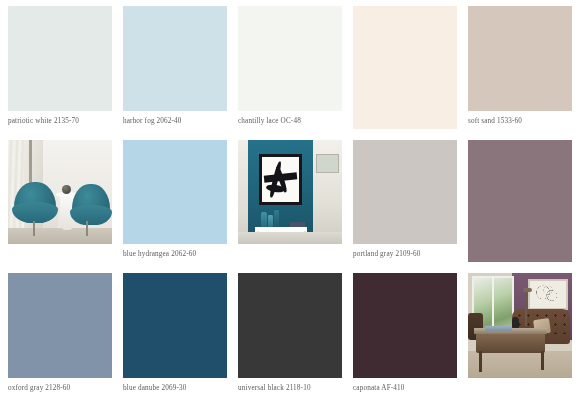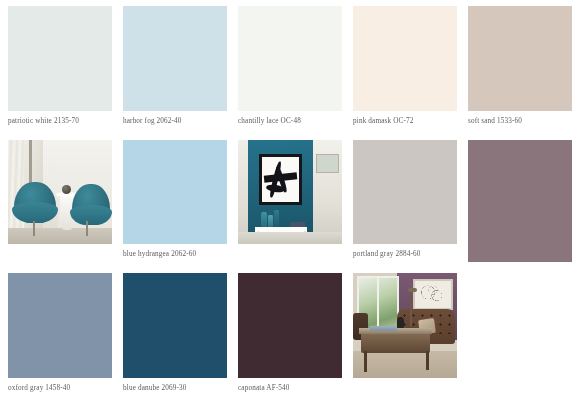--- a/index.html
+++ b/index.html
@@ -276,21 +276,20 @@
     <div class="caption">harbor fog 2062-40</div>
   </div>
 
   <div class="cell">
     <div class="swatch" style="background: rgb(243, 245, 241);"></div>
     <div class="caption">chantilly lace OC-48</div>
   </div>
 
   <div class="cell">
     <div class="swatch" style="background: rgb(248, 238, 228);"></div>
-    <div class="caption">pink damask OC-72</div>
   </div>
 
   <div class="cell">
     <div class="swatch" style="background: rgb(213, 199, 188);"></div>
     <div class="caption">soft sand 1533-60</div>
   </div>
 
   <div class="cell">
     <div class="swatch">
       <div class="photo photo-chairs">
@@ -339,41 +338,45 @@
         <div class="pa-console-leg" style="left:18%"></div>
         <div class="pa-console-leg" style="left:63%"></div>
         <div class="pa-floor"></div>
       </div>
     </div>
     <div class="caption empty"></div>
   </div>
 
   <div class="cell">
     <div class="swatch" style="background: rgb(203, 198, 194);"></div>
-    <div class="caption">portland gray 2884-60</div>
+    <div class="caption">portland gray 2109-60</div>
   </div>
 
   <div class="cell">
     <div class="swatch" style="background: rgb(139, 117, 124);"></div>
   </div>
 
   <div class="cell">
     <div class="swatch" style="background: rgb(128, 147, 168);"></div>
-    <div class="caption">oxford gray 1458-40</div>
+    <div class="caption">oxford gray 2128-60</div>
   </div>
 
   <div class="cell">
     <div class="swatch" style="background: rgb(31, 79, 107);"></div>
     <div class="caption">blue danube 2069-30</div>
   </div>
 
+  <div class="cell">
+    <div class="swatch" style="background: rgb(56, 56, 56);"></div>
+    <div class="caption">universal black 2118-10</div>
+  </div>
 
   <div class="cell">
     <div class="swatch" style="background: rgb(65, 43, 51);"></div>
-    <div class="caption">caponata AF-540</div>
+    <div class="caption">caponata AF-410</div>
   </div>
 
   <div class="cell">
     <div class="swatch">
       <div class="photo photo-room">
         <div class="pr-wall"></div>
         <div class="pr-window"></div>
         <div class="pr-winbar"></div>
         <div class="pr-art"></div>
         <div class="pr-floor"></div>

